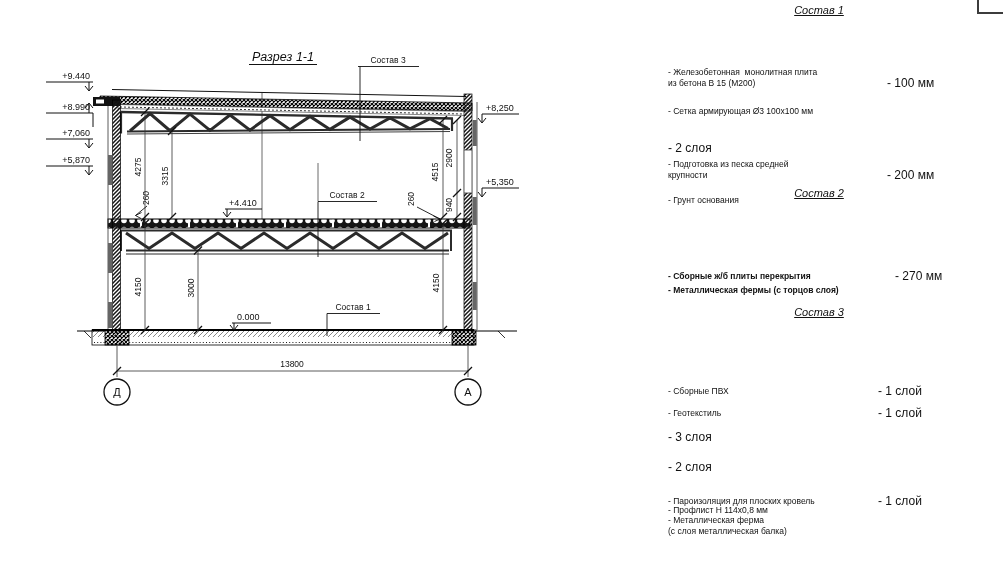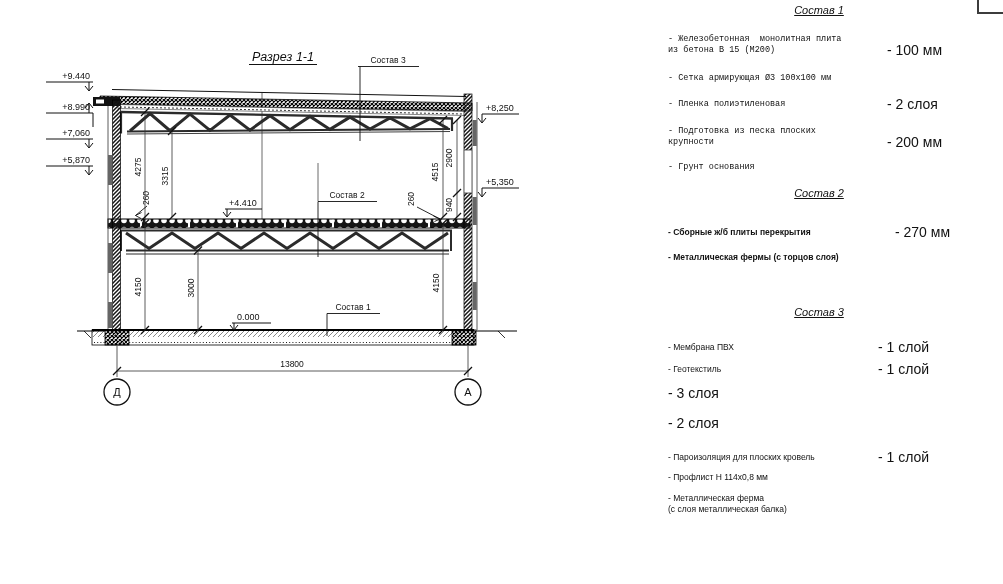--- a/index.html
+++ b/index.html
@@ -4,22 +4,22 @@
 <style>
   html,body{margin:0;padding:0;background:#fff;}
   body{width:1003px;height:584px;position:relative;overflow:hidden;
        font-family:"Liberation Sans",sans-serif;color:#111;}
   #stage{position:absolute;inset:0;}
   svg text{font-family:"Liberation Sans",sans-serif;fill:#111;}
   .panel-heading{position:absolute;left:769px;width:100px;text-align:center;
        font-size:11px;font-style:italic;text-decoration:underline;white-space:nowrap;}
   .pitem{position:absolute;left:668px;display:flex;align-items:flex-end;}
   .pitem .txt{display:block;white-space:pre-wrap;font-size:8.5px;line-height:11px;}
-  .pitem .val{white-space:nowrap;font-size:14px;line-height:11px;}
-  .w1 .txt{width:219px;font-family:Liberation Mono, monospace;} .w2 .txt{width:227px;font-weight:bold;} .w3 .txt{width:210px;}
+  .pitem .val{white-space:nowrap;font-size:12px;line-height:11px;margin-top:44px;}
+  .w1 .txt{width:219px;} .w2 .txt{width:227px;font-weight:bold;} .w3 .txt{width:210px;}
   .frame-line{position:absolute;background:#3c3c3c;}
 </style>
 </head>
 <body>
 
 <div id="stage">
 
   <svg style="position:absolute;left:0;top:0" width="560" height="430" viewBox="0 0 560 430">
     <defs>
       <pattern id="colhatch" width="4" height="4" patternUnits="userSpaceOnUse">
@@ -240,46 +240,45 @@
     <div class="pitem w1" style="top:34px">
       <span class="txt">- Железобетонная  монолитная плита
 из бетона В 15 (М200)</span>
       <span class="val">- 100 мм</span>
     </div>
     <div class="pitem w1" style="top:73px">
       <span class="txt">- Сетка армирующая Ø3 100х100 мм</span>
       <span class="val"></span>
     </div>
     <div class="pitem w1" style="top:99px">
-      <span class="txt">- Пленка полиэтиленовая</span>
       <span class="val">- 2 слоя</span>
     </div>
     <div class="pitem w1" style="top:126px">
-      <span class="txt">- Подготовка из песка плоских
+      <span class="txt">- Подготовка из песка средней
 крупности</span>
       <span class="val">- 200 мм</span>
     </div>
     <div class="pitem w1" style="top:162px">
       <span class="txt">- Грунт основания</span>
       <span class="val"></span>
     </div>
 
     <div class="panel-heading" style="top:187px">Состав 2</div>
     <div class="pitem w2" style="top:227px">
       <span class="txt">- Сборные ж/б плиты перекрытия</span>
       <span class="val">- 270 мм</span>
     </div>
     <div class="pitem w2" style="top:252px">
       <span class="txt">- Металлическая фермы (с торцов слоя)</span>
       <span class="val"></span>
     </div>
 
     <div class="panel-heading" style="top:306px">Состав 3</div>
     <div class="pitem w3" style="top:342px">
-      <span class="txt">- Мембрана ПВХ</span>
+      <span class="txt">- Сборные ПВХ</span>
       <span class="val">- 1 слой</span>
     </div>
     <div class="pitem w3" style="top:364px">
       <span class="txt">- Геотекстиль</span>
       <span class="val">- 1 слой</span>
     </div>
     <div class="pitem w3" style="top:388px">
       <span class="val">- 3 слоя</span>
     </div>
     <div class="pitem w3" style="top:418px">

